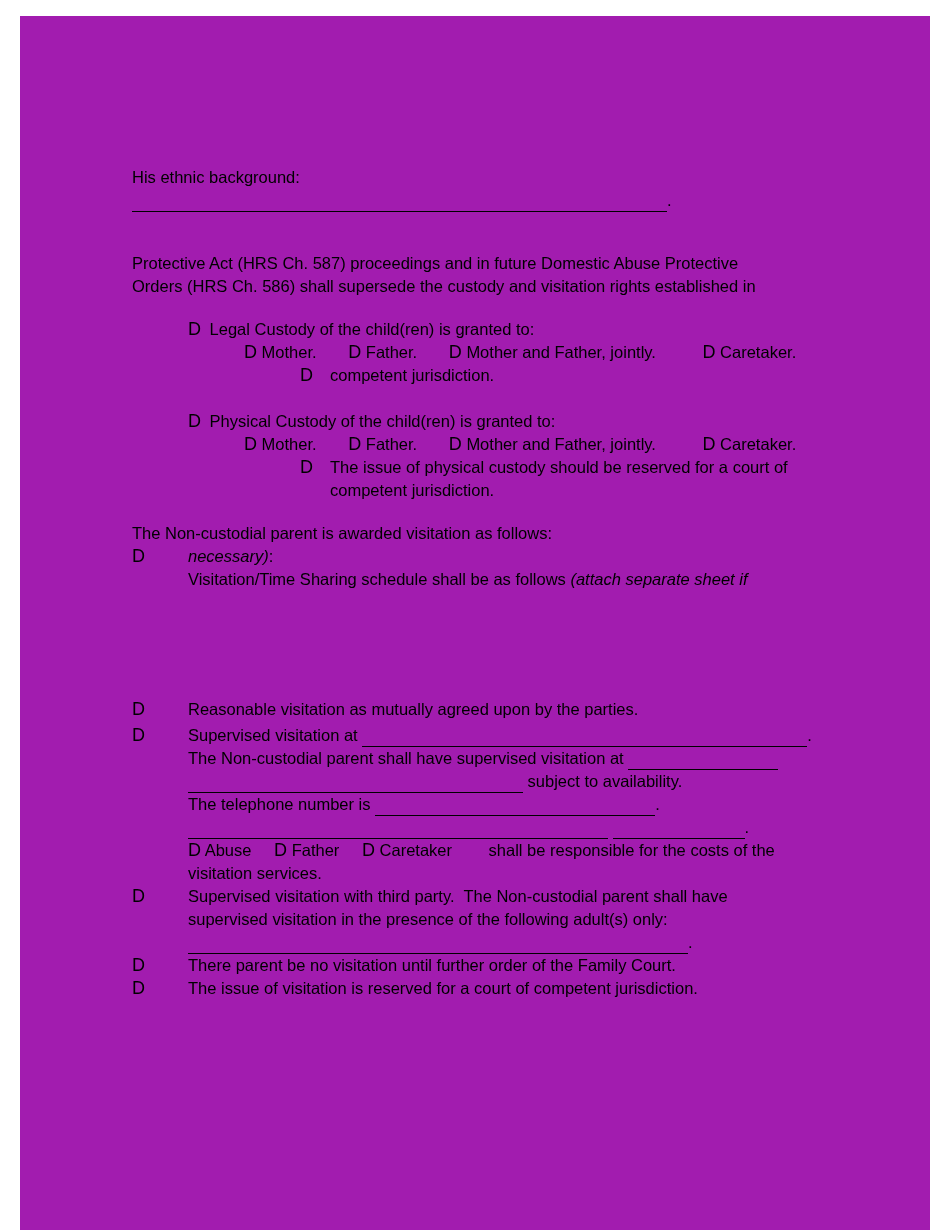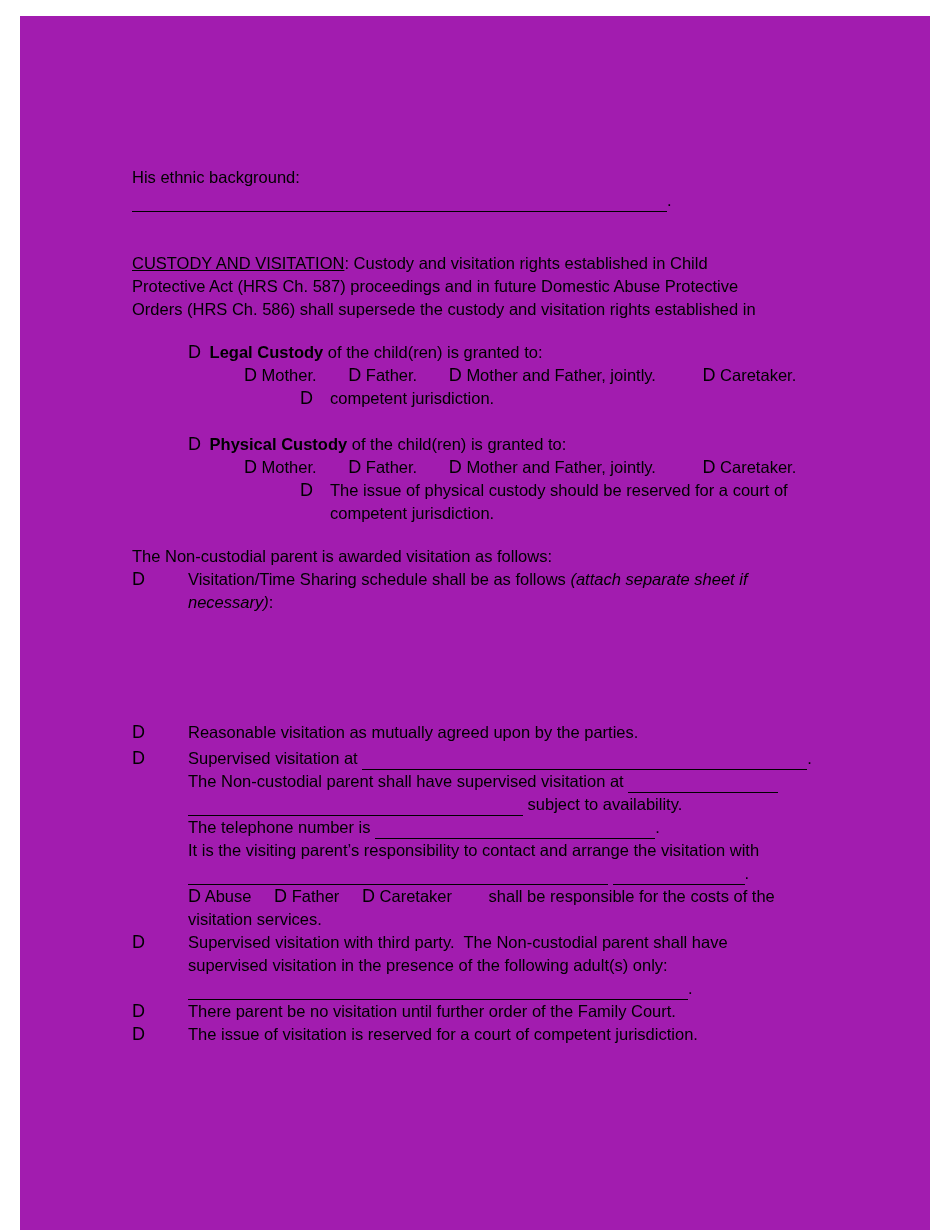--- a/index.html
+++ b/index.html
@@ -12,21 +12,21 @@
     background: #a21caf;
     padding: 150px 112px 0 112px;
     font-family: "Liberation Sans", "DejaVu Sans", sans-serif;
     font-size: 16.5px;
     line-height: 23px;
     color: #000000;
     overflow: hidden;
   }
   p, div { margin: 0; }
   .u { text-decoration: underline; }
-  .b { font-weight: bold; }
+  .b { font-weight: normal; }
   .i { font-style: italic; }
   .pline { display: block; }
   .cb { font-size: 18px; }
   .blank {
     display: inline-block;
     height: 1.02em;
     border-bottom: 1.5px solid #000;
     vertical-align: bottom;
   }
   .w535 { width: 535px; }
@@ -67,21 +67,20 @@
 <body>
 
 <div class="page">
 
   <p class="ethnic">
     <span>His ethnic background:</span>
     <span class="blank w535"></span><span>.</span>
   </p>
 
   <p class="custody-intro">
-    <span class="pline"><span class="u">CUSTODY AND VISITATION</span><span>: Custody and visitation rights established in Child</span></span>
     <span class="pline">Protective Act (HRS Ch. 587) proceedings and in future Domestic Abuse Protective</span>
     <span class="pline">Orders (HRS Ch. 586) shall supersede the custody and visitation rights established in</span>
   </p>
 
   <div class="ind1 grant">
     <span class="cb">D</span>
     <span class="b">Legal Custody</span><span> of the child(ren) is granted to:</span>
   </div>
   <div class="ind2 optrow">
     <span class="opt"><span class="cb">D</span>
@@ -120,38 +119,37 @@
       <span class="pline">The issue of physical custody should be reserved for a court of</span>
       <span class="pline">competent jurisdiction.</span>
     </span>
   </div>
 
   <p>The Non-custodial parent is awarded visitation as follows:</p>
 
   <div class="vitem vitem-schedule">
     <span class="cb vcb">D</span>
     <div class="vbody">
+      <div class="pline"><span class="i">necessary)</span><span>:</span></div>
       <div class="pline"><span>Visitation/Time Sharing schedule shall be as follows </span><span class="i">(attach separate sheet if</span></div>
-      <div class="pline"><span class="i">necessary)</span><span>:</span></div>
     </div>
   </div>
 
   <div class="vitem vitem-reasonable">
     <span class="cb vcb">D</span>
     <div class="vbody">Reasonable visitation as mutually agreed upon by the parties.</div>
   </div>
 
   <div class="vitem">
     <span class="cb vcb">D</span>
     <div class="vbody">
       <div class="pline"><span>Supervised visitation at </span><span class="blank w445"></span><span>.</span></div>
       <div class="pline"><span>The Non-custodial parent shall have supervised visitation at </span><span class="blank w150"></span></div>
       <div class="pline"><span class="blank w335"></span><span> subject to availability.</span></div>
       <div class="pline"><span>The telephone number is </span><span class="blank w280"></span><span>.</span></div>
-      <div class="pline">It is the visiting parent’s responsibility to contact and arrange the visitation with</div>
       <div class="pline"><span class="blank w425"></span>
         <span class="blank w135"></span><span>.</span></div>
       <div class="pline costrow">
         <span class="copt"><span class="cb">D</span>
           <span>Abuse</span></span>
         <span class="copt"><span class="cb">D</span>
           <span>Father</span></span>
         <span class="copt"><span class="cb">D</span>
           <span>Caretaker</span></span>
         <span class="costtext">shall be responsible for the costs of the</span>

